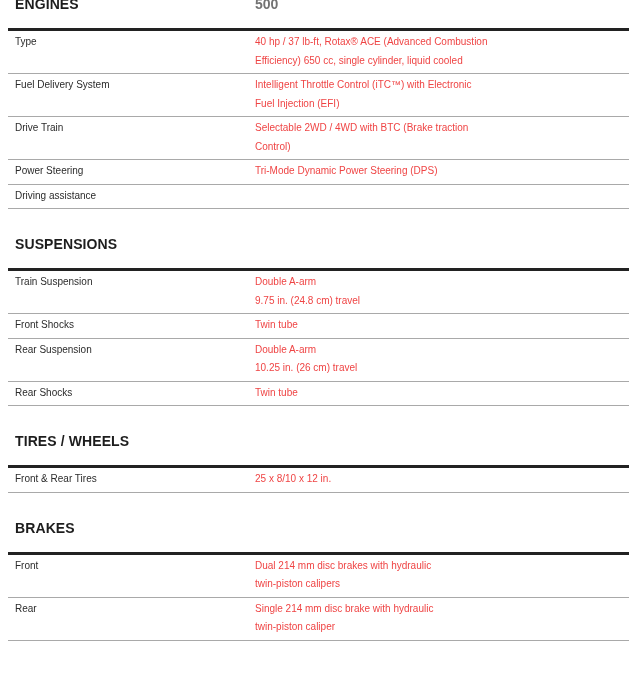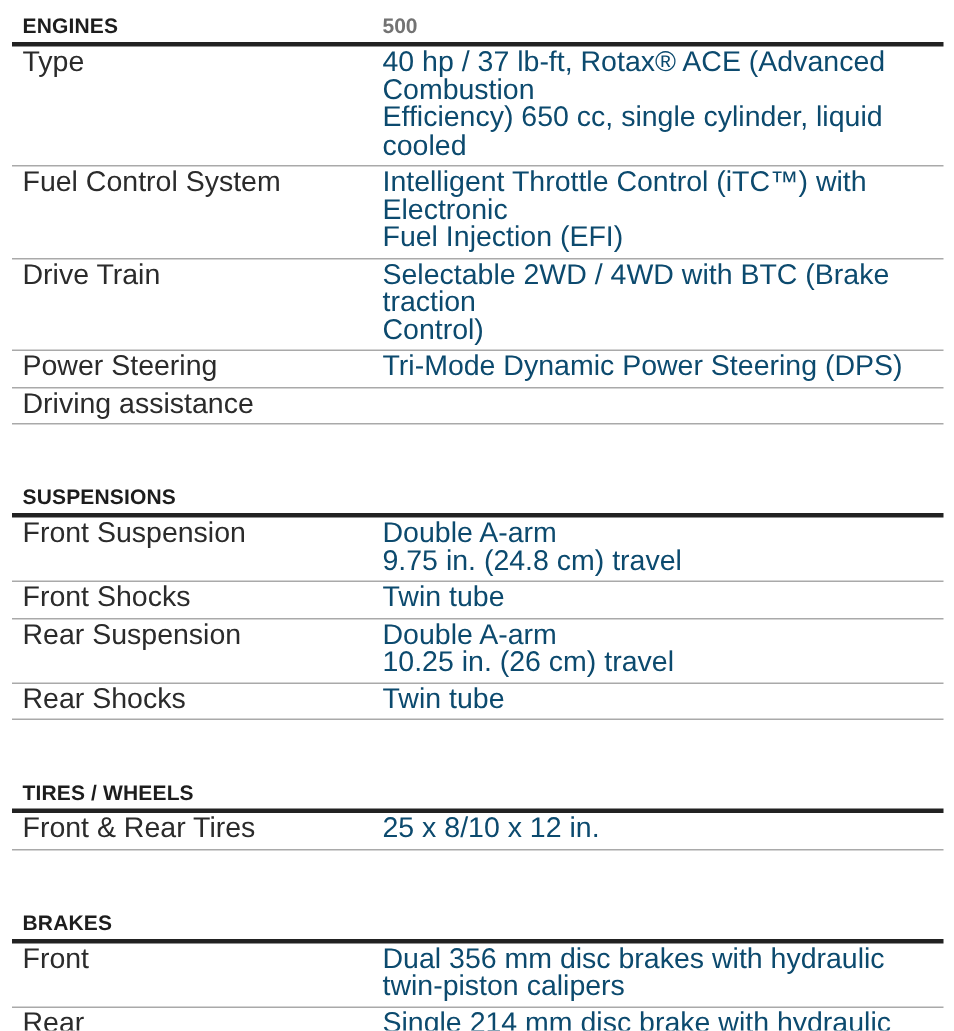--- a/index.html
+++ b/index.html
@@ -23,21 +23,21 @@
     }
     .section {
       width: 100%;
     }
     .section-head {
       display: flex;
       align-items: flex-end;
       height: 31px;
       border-bottom: 3px solid #222222;
       box-sizing: border-box;
-      padding-bottom: 3px;
+      padding-bottom: 16px;
     }
     .section-head .h-label {
       width: 247px;
       padding-left: 7px;
       box-sizing: border-box;
       font-weight: bold;
       font-size: 14px;
       color: #1d1d1d;
       letter-spacing: 0.1px;
     }
@@ -46,32 +46,32 @@
       font-weight: bold;
       font-size: 14px;
       color: #737373;
     }
     .row {
       display: flex;
       border-bottom: 1.5px solid #a9a9a9;
       box-sizing: border-box;
       padding-top: 2px;
       padding-bottom: 3px;
-      font-size: 19px;
+      font-size: 10px;
       line-height: 18.5px;
     }
     .row .label {
       width: 247px;
       padding-left: 7px;
       box-sizing: border-box;
       color: #2b2b2b;
     }
     .row .value {
       flex: 1;
-      color: #0c4a6e;
+      color: #ef4444;
       white-space: pre-line;
     }
     .gap-1 { height: 31px; }
     .gap-2 { height: 31px; }
     .gap-3 { height: 31px; }
   </style>
 </head>
 <body>
 
 <div class="page">
@@ -80,21 +80,21 @@
     <div class="section-head">
       <span class="h-label">ENGINES</span>
       <span class="h-value">500</span>
     </div>
     <div class="row">
       <span class="label">Type</span>
       <span class="value">40 hp / 37 lb-ft, Rotax® ACE (Advanced Combustion
 Efficiency) 650 cc, single cylinder, liquid cooled</span>
     </div>
     <div class="row">
-      <span class="label">Fuel Control System</span>
+      <span class="label">Fuel Delivery System</span>
       <span class="value">Intelligent Throttle Control (iTC™) with Electronic
 Fuel Injection (EFI)</span>
     </div>
     <div class="row">
       <span class="label">Drive Train</span>
       <span class="value">Selectable 2WD / 4WD with BTC (Brake traction
 Control)</span>
     </div>
     <div class="row">
       <span class="label">Power Steering</span>
@@ -107,21 +107,21 @@
   </div>
 
   <div class="gap-1"></div>
 
   <div class="section">
     <div class="section-head">
       <span class="h-label">SUSPENSIONS</span>
       <span class="h-value"></span>
     </div>
     <div class="row">
-      <span class="label">Front Suspension</span>
+      <span class="label">Train Suspension</span>
       <span class="value">Double A-arm
 9.75 in. (24.8 cm) travel</span>
     </div>
     <div class="row">
       <span class="label">Front Shocks</span>
       <span class="value">Twin tube</span>
     </div>
     <div class="row">
       <span class="label">Rear Suspension</span>
       <span class="value">Double A-arm
@@ -148,21 +148,21 @@
 
   <div class="gap-3"></div>
 
   <div class="section">
     <div class="section-head">
       <span class="h-label">BRAKES</span>
       <span class="h-value"></span>
     </div>
     <div class="row">
       <span class="label">Front</span>
-      <span class="value">Dual 356 mm disc brakes with hydraulic
+      <span class="value">Dual 214 mm disc brakes with hydraulic
 twin-piston calipers</span>
     </div>
     <div class="row">
       <span class="label">Rear</span>
       <span class="value">Single 214 mm disc brake with hydraulic
 twin-piston caliper</span>
     </div>
   </div>
 
 </div>

